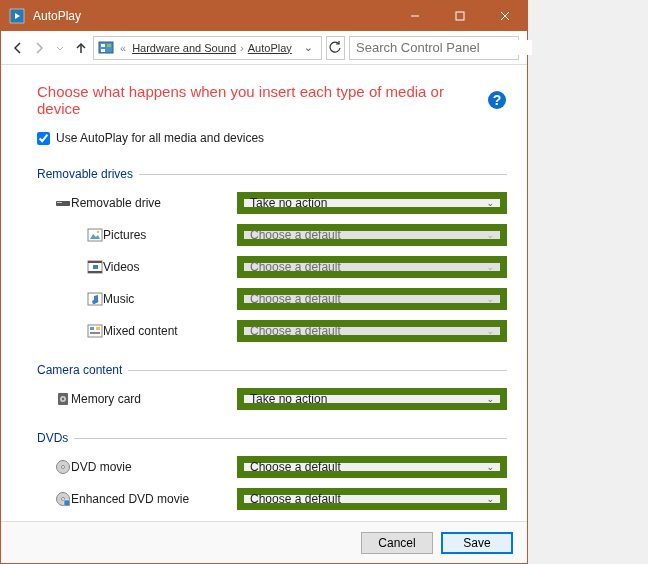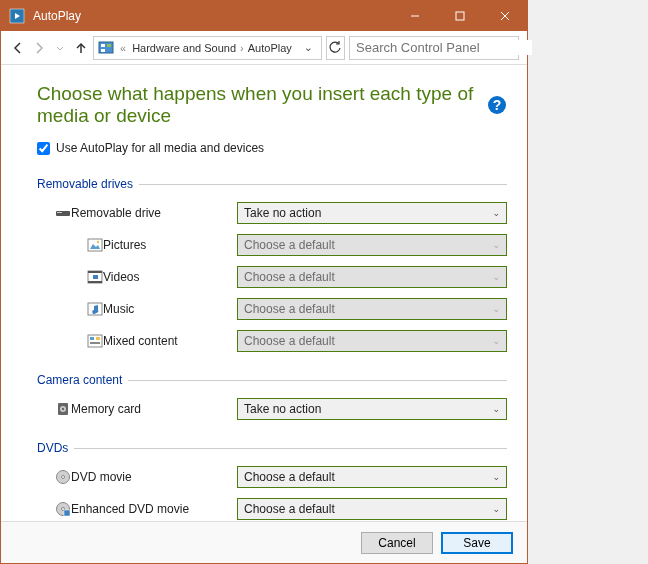--- a/index.html
+++ b/index.html
@@ -12,52 +12,52 @@
 .titlebar .title { font-size: 12px; flex: 1; }
 .tb-btn { width: 45px; height: 30px; display: flex; align-items: center; justify-content: center; }
 .tb-btn svg { stroke: #fff; fill: none; }
 
 .navbar { height: 34px; display: flex; align-items: center; gap: 4px; padding: 0 8px; border-bottom: 1px solid #ddd; }
 .nav-arrow { width: 22px; height: 22px; display: flex; align-items: center; justify-content: center; }
 .nav-arrow.disabled svg { stroke: #b0b0b0; }
 .nav-arrow svg { stroke: #333; fill: none; }
 .address { flex: 1; height: 24px; border: 1px solid #ccc; display: flex; align-items: center; font-size: 11px; color: #333; padding: 0 4px; gap: 4px; }
 .address .cp-icon { width: 16px; height: 16px; }
-.address .crumb { white-space: nowrap; }
+.address .crumb { white-space: nowrap; text-decoration: underline; }
 .address .sep { color: #888; }
 .address .laquo { color: #888; padding: 0 2px; }
 .address .spacer { flex: 1; }
 .address .dd { color: #555; padding: 0 4px; }
 .refresh { width: 24px; height: 24px; border: 1px solid #ccc; display: flex; align-items: center; justify-content: center; }
 .search { width: 170px; height: 24px; border: 1px solid #ccc; display: flex; align-items: center; padding: 0 6px; }
 .search input { border: none; outline: none; flex: 1; font-size: 13px; color: #555; }
 .search .sicon { width: 14px; height: 14px; }
 
 .body { flex: 1; display: flex; overflow: hidden; }
 .content { flex: 1; overflow-y: auto; padding: 18px 20px 4px 36px; position: relative; }
 .content::-webkit-scrollbar { width: 17px; }
 .content::-webkit-scrollbar-track { background: #f0f0f0; }
 .content::-webkit-scrollbar-thumb { background: #c0c0c0; border: 1px solid #a0a0a0; }
 
 .header-row { display: flex; align-items: center; margin-bottom: 14px; }
-.heading { color: #4d7c0f; font-size: 19px; font-weight: 400; flex: 1; }
+.heading { color: #ef4444; font-size: 15px; font-weight: 400; flex: 1; }
 .help-icon { width: 20px; height: 20px; }
 
 .checkbox-row { display: flex; align-items: center; gap: 6px; font-size: 12px; color: #222; margin-bottom: 22px; }
 .checkbox-row input { width: 13px; height: 13px; }
 
 .group-title { font-size: 12px; color: #003399; display: flex; align-items: center; gap: 6px; margin-bottom: 10px; }
 .group-title .line { flex: 1; height: 1px; background: #ccc; }
 
 .row { display: flex; align-items: center; margin-bottom: 8px; min-height: 24px; }
 .row .label-col { display: flex; align-items: center; gap: 0; width: 200px; font-size: 12px; color: #222; }
 .row .label-col.l1 { padding-left: 18px; }
 .row .label-col.l2 { padding-left: 50px; }
 .row .icon { width: 16px; height: 16px; display: flex; align-items: center; justify-content: center; }
-.sel { flex: 1; height: 22px; border: 1px solid #4d7c0f; background: #e1e1e1; font-size: 12px; color: #222; display: flex; align-items: center; padding: 0 6px; position: relative; }
+.sel { flex: 1; height: 22px; border: 7px solid #4d7c0f; background: #e1e1e1; font-size: 12px; color: #222; display: flex; align-items: center; padding: 0 6px; position: relative; }
 .sel.enabled { background: #f0f0f0; }
 .sel .arrow { position: absolute; right: 6px; color: #555; font-size: 9px; }
 .sel.disabled { color: #6d6d6d; }
 .sel.disabled .arrow { color: #aaa; }
 
 .sub-check { display: flex; align-items: center; gap: 6px; font-size: 12px; padding-left: 18px; margin: 6px 0 10px; }
 .sub-check input { width: 13px; height: 13px; }
 
 .spacer-block { height: 12px; }
 

